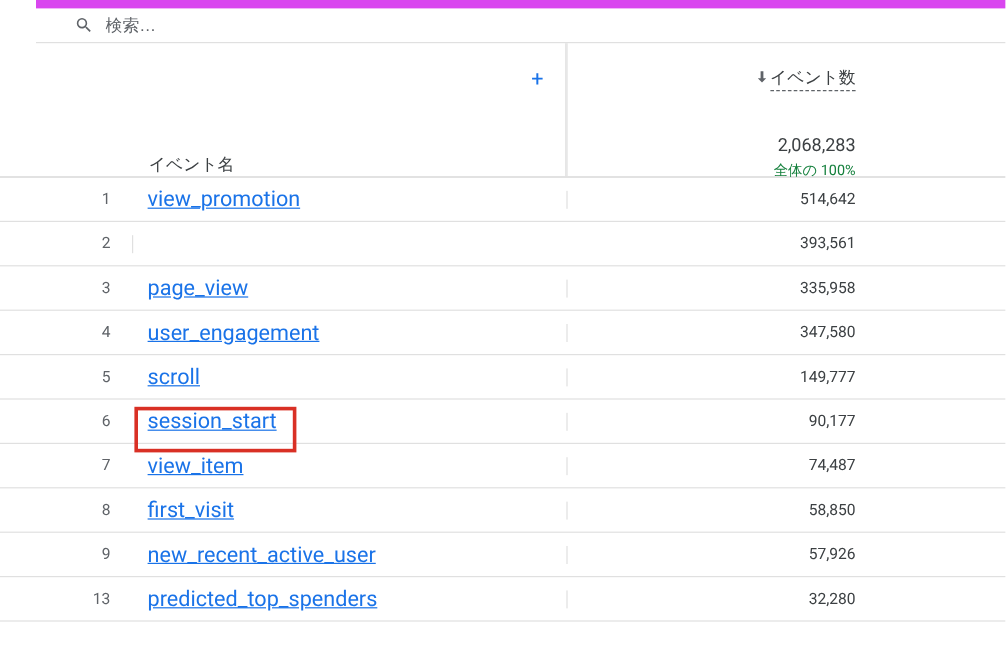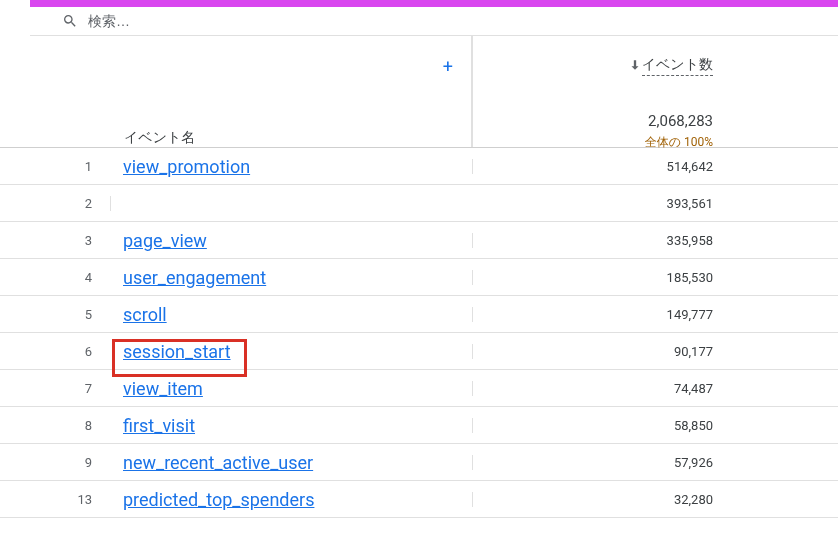--- a/index.html
+++ b/index.html
@@ -110,21 +110,21 @@
   .count-label svg { width: 14px; height: 14px; fill: #5f6368; }
   .totals {
     margin-top: 36px;
   }
   .totals .big {
     font-size: 15px;
     color: #3c4043;
   }
   .totals .sub {
     font-size: 12px;
-    color: #a16207;
+    color: #15803d;
     margin-top: 4px;
   }
 
   .body-row { height: 37px; }
   .body-row .col-name a {
     color: #1a73e8;
     text-decoration: underline;
     font-size: 18px;
   }
   .highlight-box {
@@ -190,21 +190,21 @@
         <div class="col-name">
           <a href="#">page_view</a>
         </div>
         <div class="col-count">335,958</div>
       </div>
       <div class="row body-row">
         <div class="col-rank">4</div>
         <div class="col-name">
           <a href="#">user_engagement</a>
         </div>
-        <div class="col-count">185,530</div>
+        <div class="col-count">347,580</div>
       </div>
       <div class="row body-row">
         <div class="col-rank">5</div>
         <div class="col-name">
           <a href="#">scroll</a>
         </div>
         <div class="col-count">149,777</div>
       </div>
       <div class="row body-row">
         <div class="col-rank">6</div>

